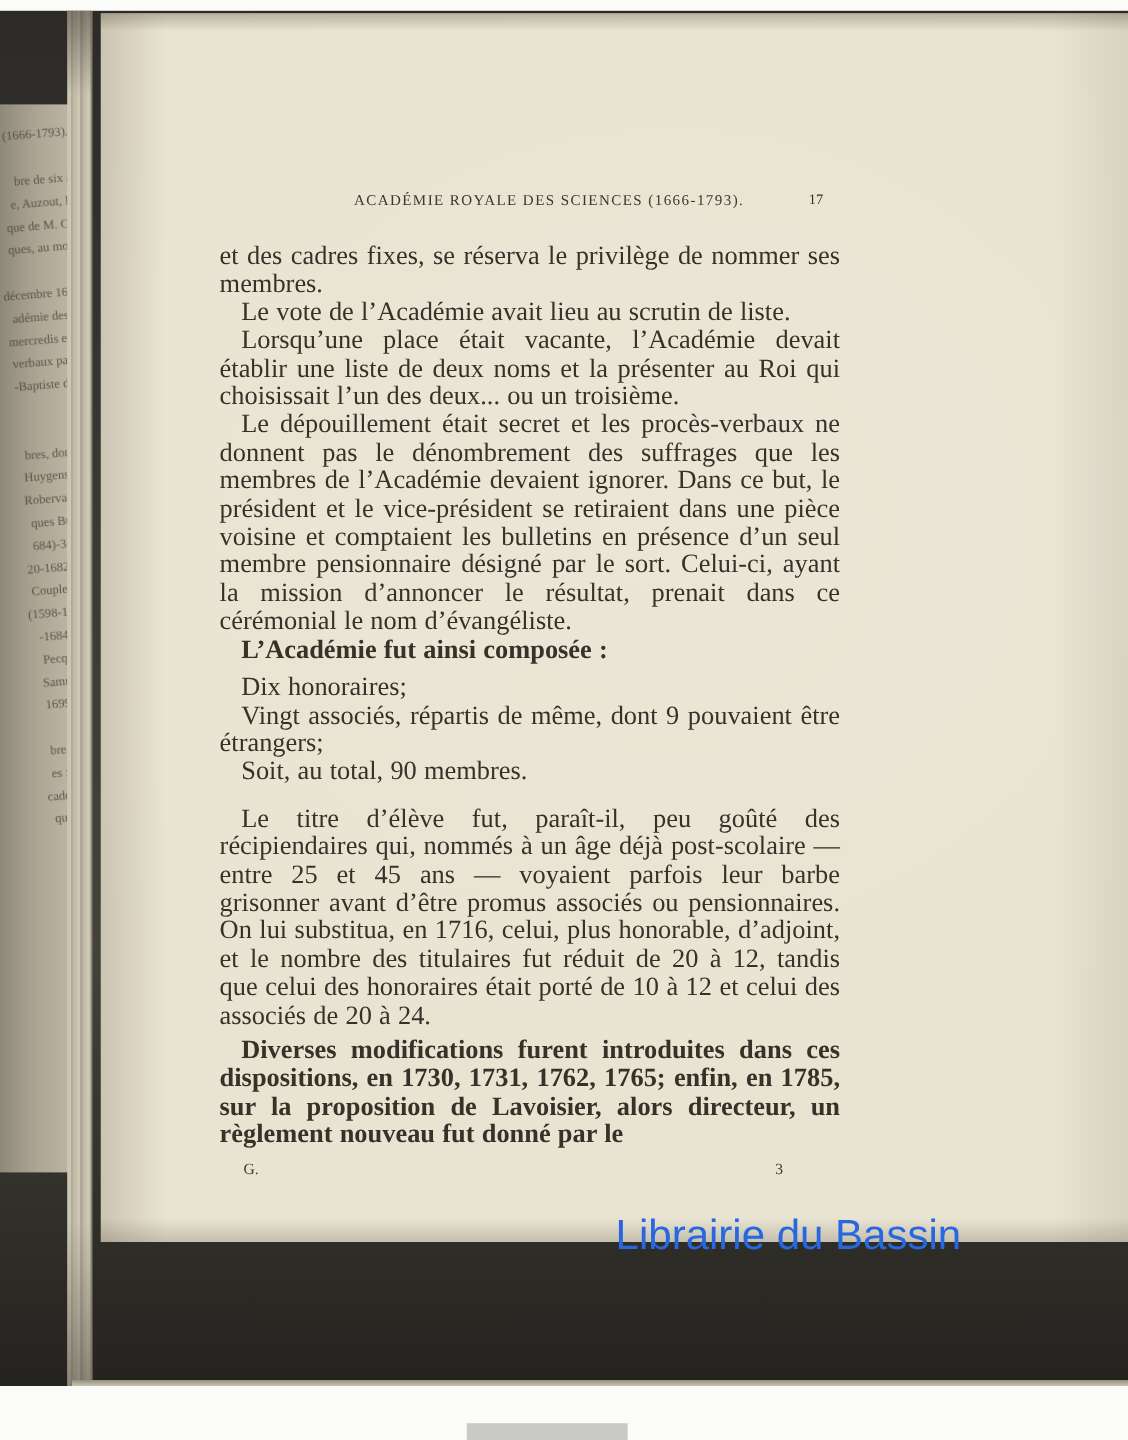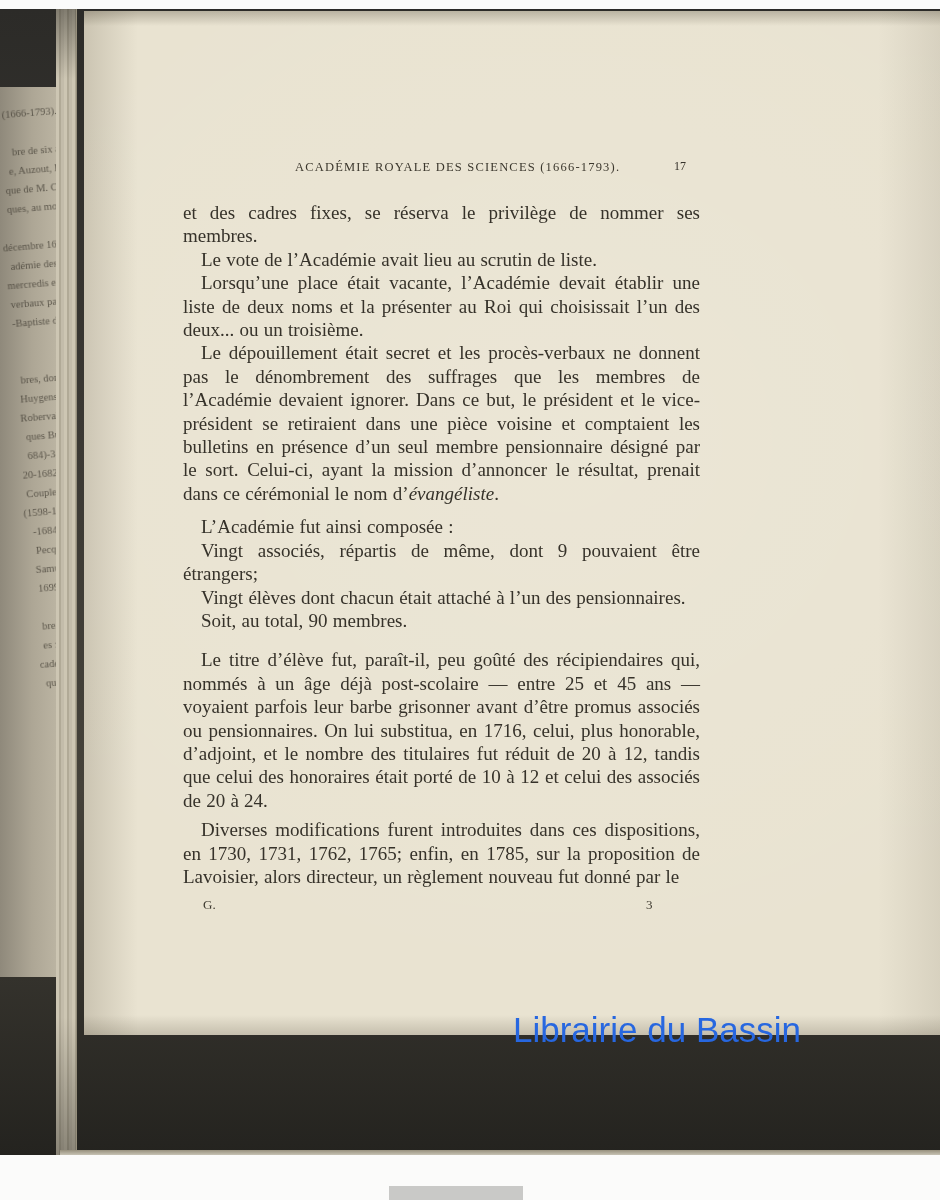--- a/index.html
+++ b/index.html
@@ -54,25 +54,25 @@
   
   .content { position:absolute; left:99px; top:148px; width:517px; color:#36322a; }
   .pg-header { position:relative; height:16px; }
   .running-title {
     position:absolute; left:112px; top:1px;
     font-size:12.5px; letter-spacing:1.2px; color:#3b372d; white-space:nowrap;
   }
   .page-num { position:absolute; right:14px; top:0; font-size:12px; color:#36322a; }
   .page-body { margin-top:26px; }
   .para {
-    margin:0; text-align:justify; font-size:19px; line-height:23.4px;
+    margin:0; text-align:justify; font-size:22px; line-height:23.4px;
     color:#36322a; word-spacing:.5px;
   }
   .para.indent { text-indent:18px; }
-  .em { font-style:italic; }
+  .em { }
   .pg-footer { position:relative; margin-top:9px; height:18px; font-size:13px; color:#3d392f; }
   .sig-left { position:absolute; left:20px; }
   .sig-right { position:absolute; left:463px; }
   
   .watermark {
     position:absolute; left:513px; top:1001px;
     font-family:"Liberation Sans", sans-serif; font-size:35px; font-weight:400;
     color:#2767e0; white-space:nowrap;
   }
   
@@ -140,26 +140,26 @@
         <div class="pg-header">
           <span class="running-title">ACADÉMIE ROYALE DES SCIENCES (1666-1793).</span>
           <span class="page-num">17</span>
         </div>
 
         <div class="page-body">
             <p class="para"><span>et des cadres fixes, se réserva le privilège de nommer ses membres.</span></p>
             <p class="para indent"><span>Le vote de l’Académie avait lieu au scrutin de liste.</span></p>
             <p class="para indent"><span>Lorsqu’une place était vacante, l’Académie devait établir une liste de deux noms et la présenter au Roi qui choisissait l’un des deux... ou un troisième.</span></p>
             <p class="para indent"><span>Le dépouillement était secret et les procès-verbaux ne donnent pas le dénombrement des suffrages que les membres de l’Académie devaient ignorer. Dans ce but, le président et le vice-président se retiraient dans une pièce voisine et comptaient les bulletins en présence d’un seul membre pensionnaire désigné par le sort. Celui-ci, ayant la mission d’annoncer le résultat, prenait dans ce cérémonial le nom d’</span><span class="em">évangéliste</span><span>.</span></p>
-            <p class="para indent" style="margin-top: 10px;"><span>L’Académie fut ainsi composée :</span></p>
+            <p class="para indent" style=" font-weight: bold;"><span>L’Académie fut ainsi composée :</span></p>
+            <p class="para indent" style="margin-top: 8px;"><span>Dix honoraires;</span></p>
             <p class="para indent"><span>Vingt associés, répartis de même, dont 9 pouvaient être étrangers;</span></p>
-            <p class="para indent"><span>Vingt élèves dont chacun était attaché à l’un des pensionnaires.</span></p>
             <p class="para indent"><span>Soit, au total, 90 membres.</span></p>
             <p class="para indent" style="margin-top: 16px;"><span>Le titre d’élève fut, paraît-il, peu goûté des récipiendaires qui, nommés à un âge déjà post-scolaire — entre 25 et 45 ans — voyaient parfois leur barbe grisonner avant d’être promus associés ou pensionnaires. On lui substitua, en 1716, celui, plus honorable, d’adjoint, et le nombre des titulaires fut réduit de 20 à 12, tandis que celui des honoraires était porté de 10 à 12 et celui des associés de 20 à 24.</span></p>
-            <p class="para indent" style="margin-top: 6px;"><span>Diverses modifications furent introduites dans ces dispositions, en 1730, 1731, 1762, 1765; enfin, en 1785, sur la proposition de Lavoisier, alors directeur, un règlement nouveau fut donné par le</span></p>
+            <p class="para indent" style="margin-top: 6px; font-weight: bold;"><span>Diverses modifications furent introduites dans ces dispositions, en 1730, 1731, 1762, 1765; enfin, en 1785, sur la proposition de Lavoisier, alors directeur, un règlement nouveau fut donné par le</span></p>
           </div>
 
         <div class="pg-footer">
           <span class="sig-left">G.</span>
           <span class="sig-right">3</span>
         </div>
 
       </div>
     </div>
 

